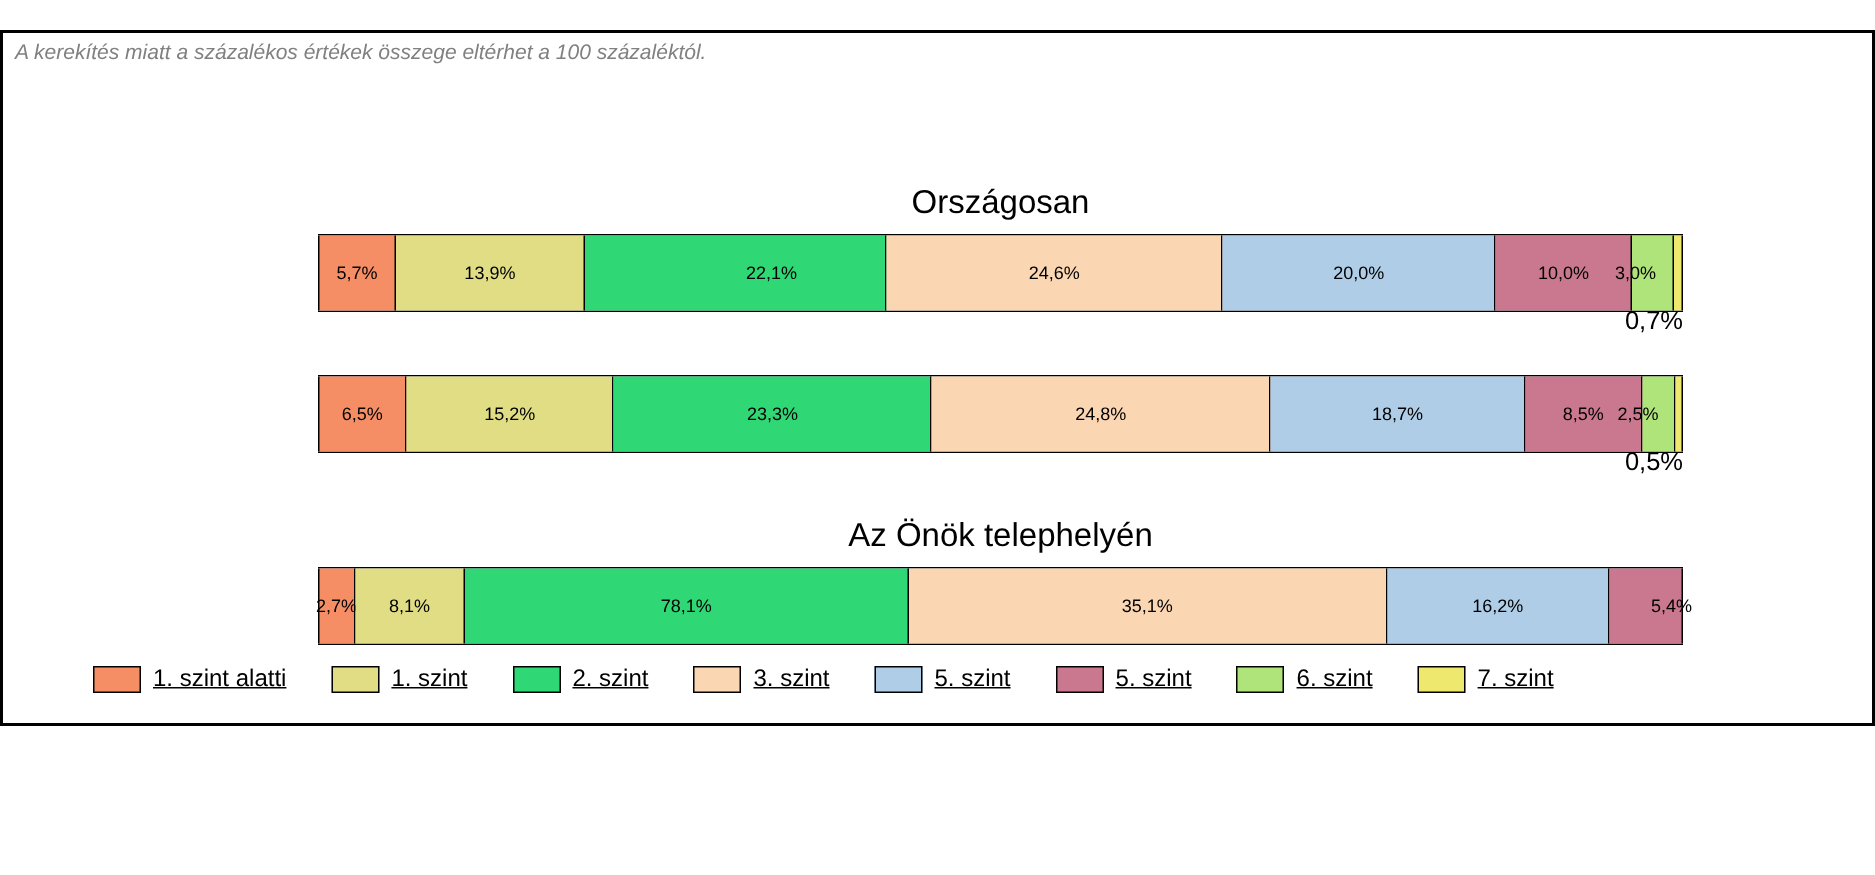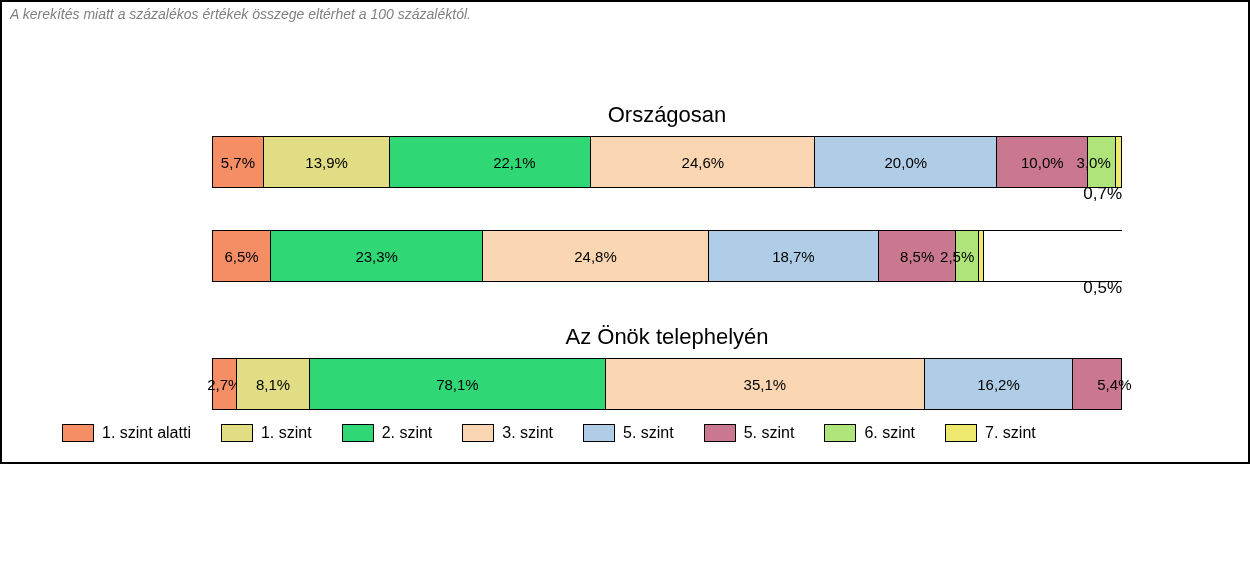--- a/index.html
+++ b/index.html
@@ -10,20 +10,21 @@
     font-family: Arial, Helvetica, sans-serif;
     background: #ffffff;
   }
   .chart-frame {
     box-sizing: border-box;
     width: 1250px;
     height: 464px;
     border: 2px solid #000000;
     position: relative;
     background: #ffffff;
+    margin-top: 20px;
   }
   .note {
     position: absolute;
     top: 4px;
     left: 8px;
     font-style: italic;
     font-size: 14px;
     color: #808080;
   }
   .rows {
@@ -54,21 +55,21 @@
     border-bottom: 1px solid #000;
     box-sizing: border-box;
   }
   .seg {
     height: 100%;
     box-sizing: border-box;
     border-right: 1px solid #000;
     display: flex;
     align-items: center;
     justify-content: center;
-    font-size: 15px;
+    font-size: 12px;
     color: #000;
     white-space: nowrap;
     position: relative;
   }
   .seg:first-child {
     border-left: 1px solid #000;
   }
   .seg span {
     overflow: visible;
   }
@@ -80,20 +81,21 @@
     color: #000;
     white-space: nowrap;
   }
   .legend {
     position: absolute;
     left: 60px;
     bottom: 20px;
     display: flex;
     align-items: center;
     gap: 30px;
+    text-decoration: underline;
   }
   .legend-item {
     display: flex;
     align-items: center;
     gap: 8px;
     font-size: 16px;
     color: #000;
   }
   .legend-swatch {
     width: 32px;
@@ -139,20 +141,23 @@
           </div>
           <div class="bar-overflow">0,7%</div>
         </div>
       </div>
       <div class="row-block">
         <div class="bar-wrap">
           <div class="bar">
             <div class="seg" style="background: rgb(245, 142, 101); width: 6.5%;">
               <span>6,5%</span>
             </div>
+            <div class="seg" style="background: rgb(224, 221, 133); width: 15.2%;">
+              <span>15,2%</span>
+            </div>
             <div class="seg" style="background: rgb(47, 216, 117); width: 23.3%;">
               <span>23,3%</span>
             </div>
             <div class="seg" style="background: rgb(251, 214, 178); width: 24.8%;">
               <span>24,8%</span>
             </div>
             <div class="seg" style="background: rgb(175, 205, 230); width: 18.7%;">
               <span>18,7%</span>
             </div>
             <div class="seg" style="background: rgb(202, 120, 144); width: 8.5%;">

